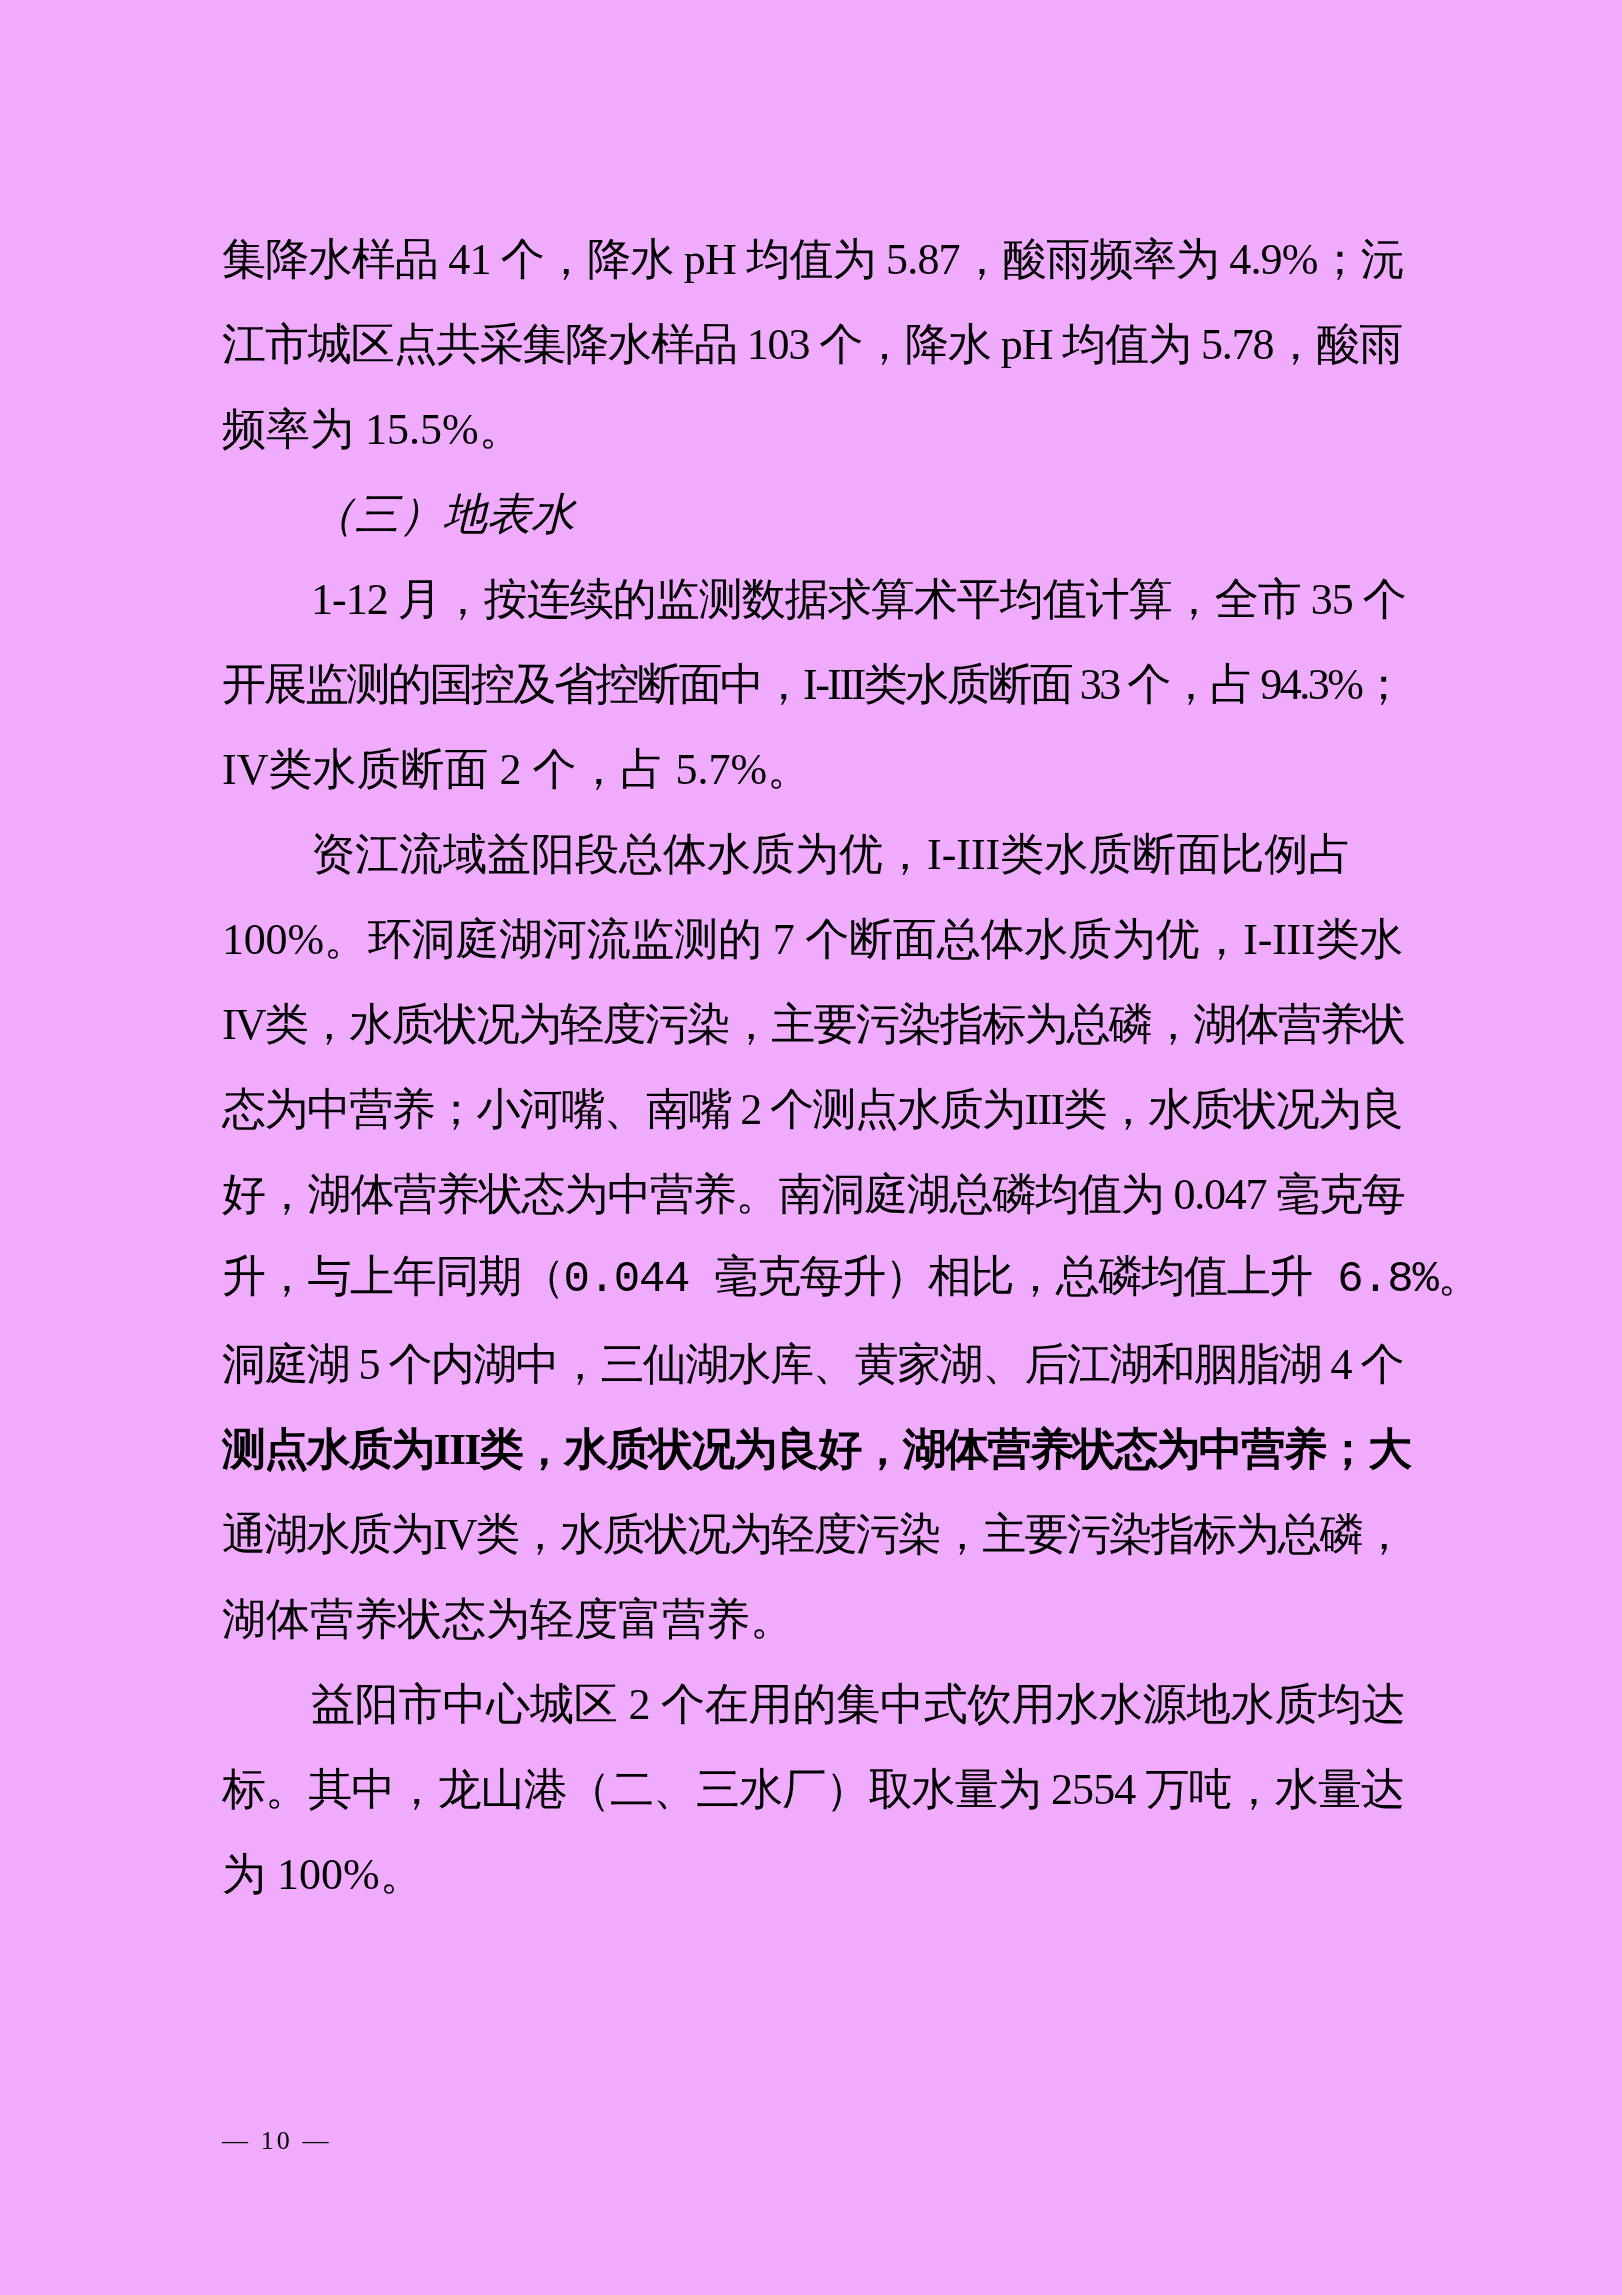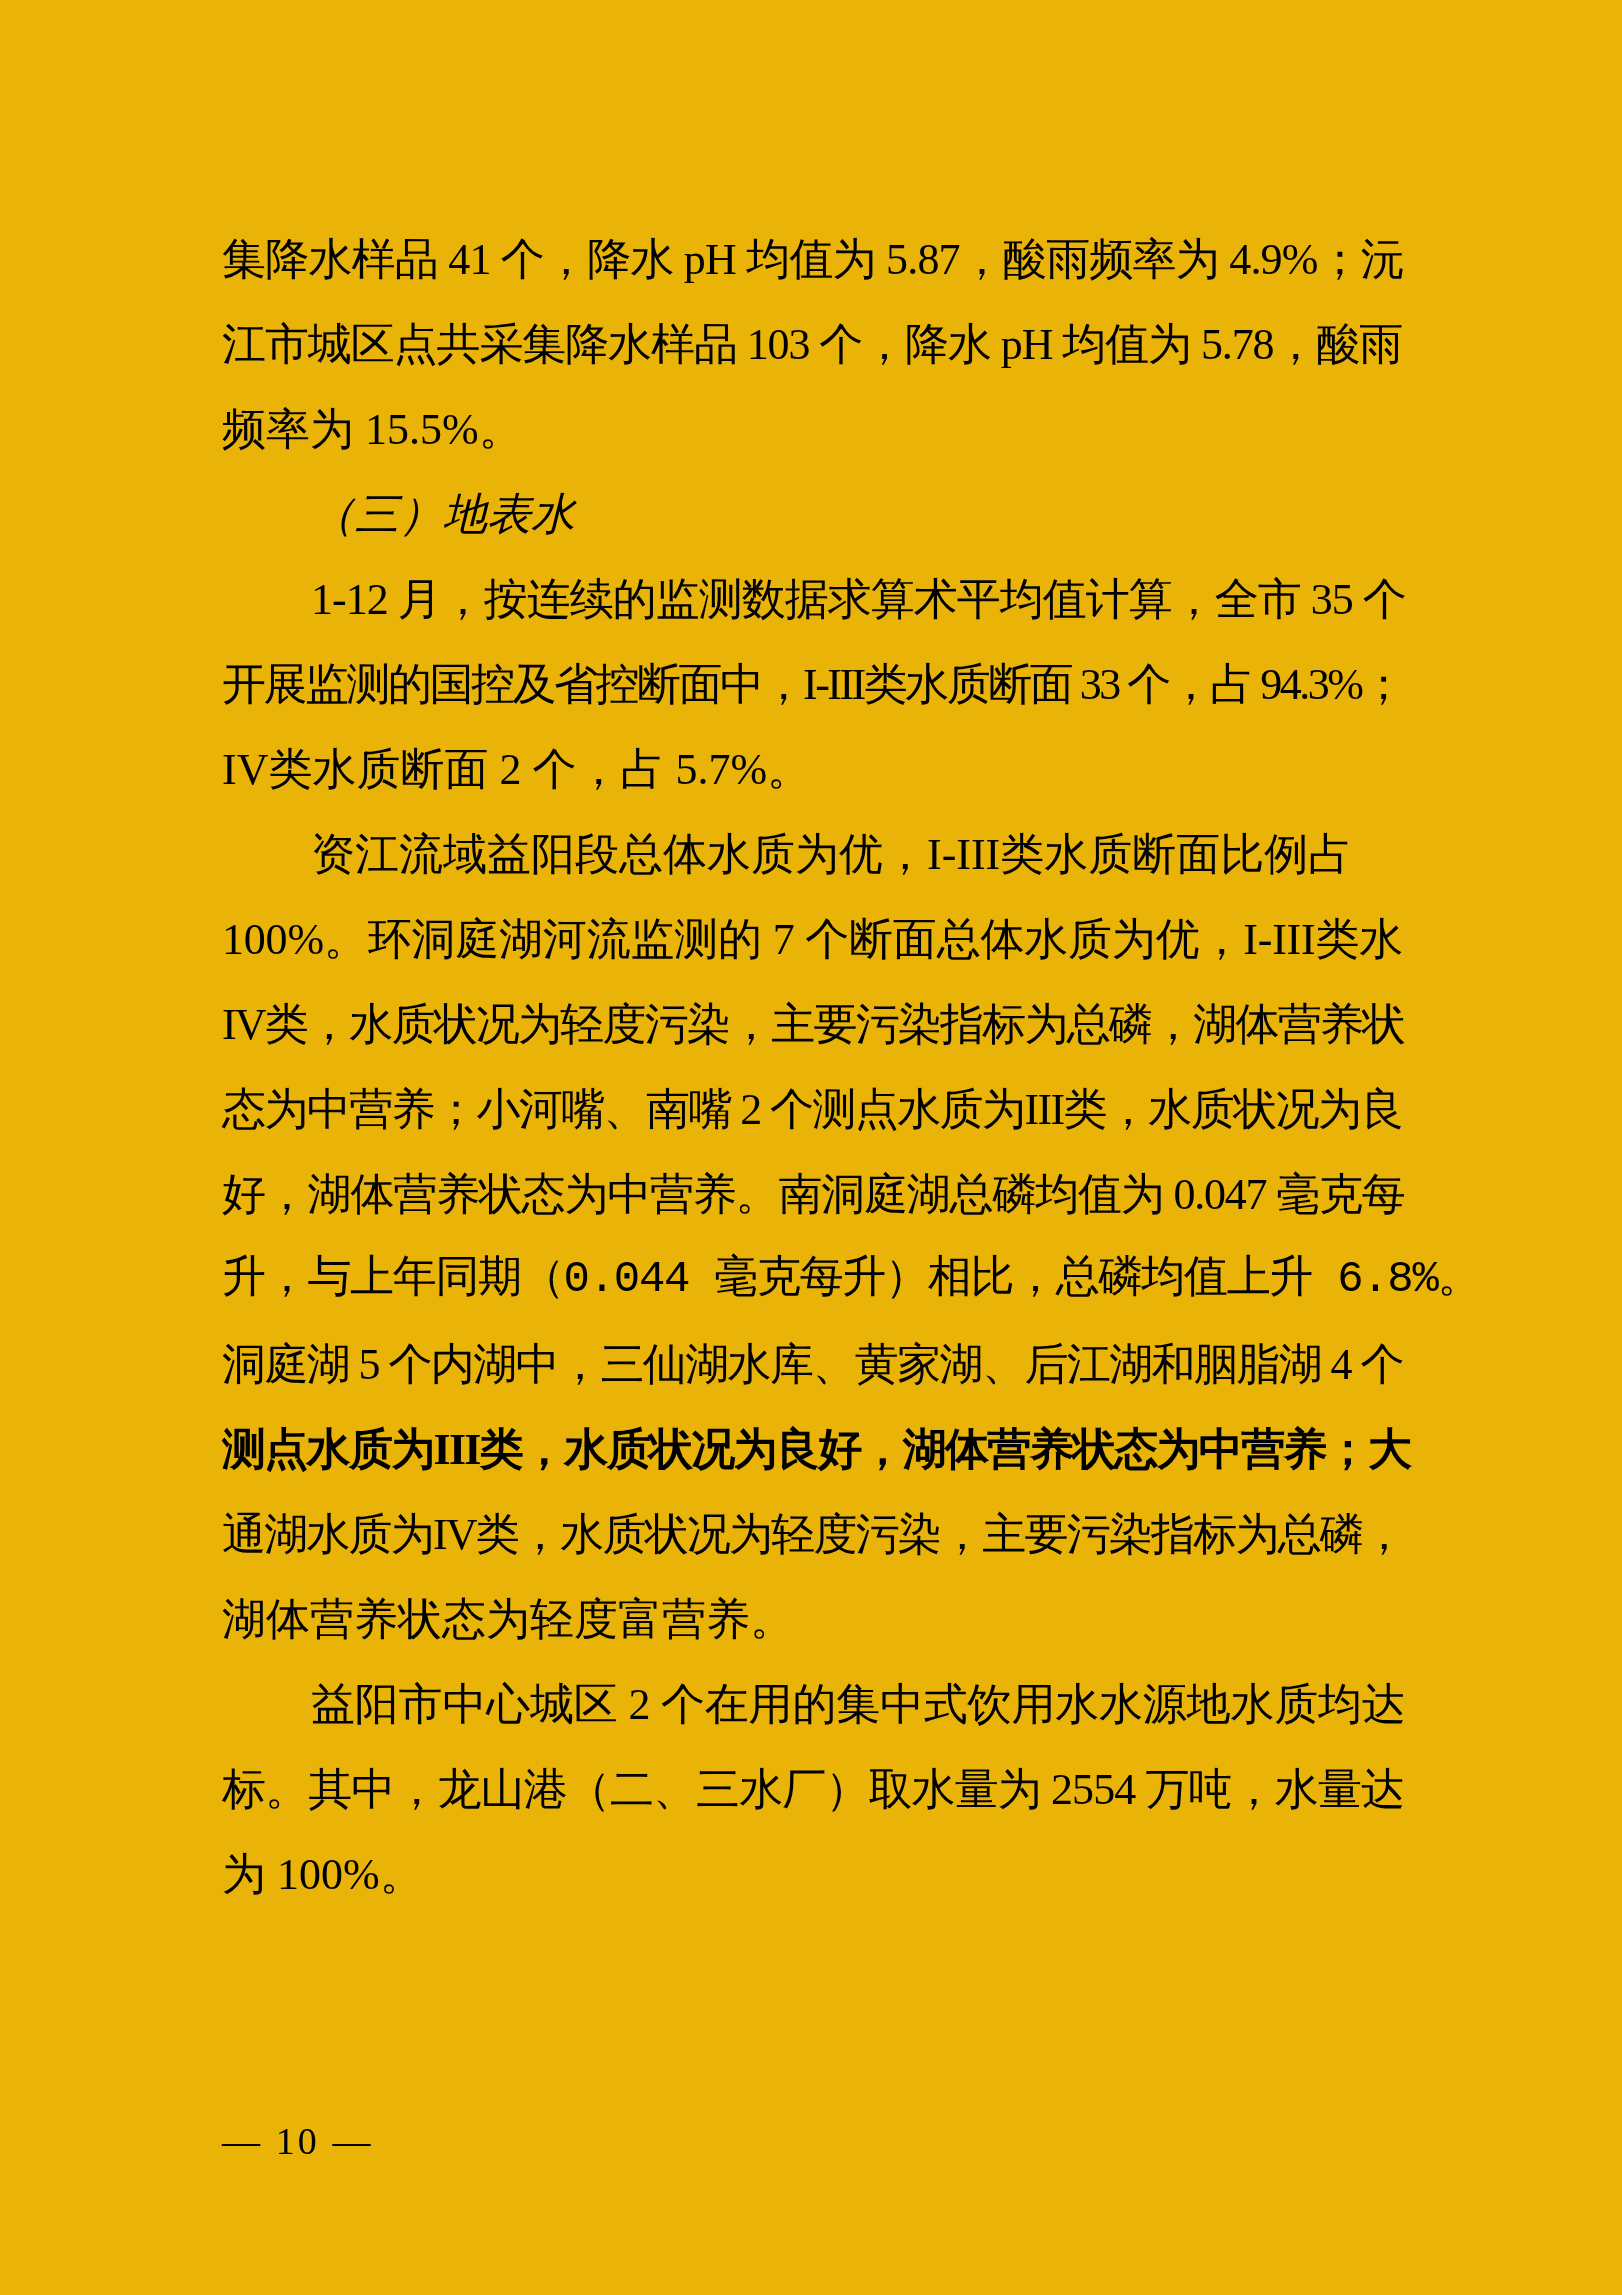--- a/index.html
+++ b/index.html
@@ -33,30 +33,30 @@
   .line.indent {
     text-indent: 89px;    
   }
   .line.heading {
     font-style: italic;    
   }
   .page-number {
     position: absolute;
     left: 222px;
     top: 2122px;
-    font-size: 38px;
+    font-size: 26px;
     line-height: 38px;
     letter-spacing: 3.1px;
     font-family: Liberation Serif, serif;
   }
 </style>
 </head>
 <body>
 
-<div class="page" style="background: #eab308; color: rgb(0, 0, 0);">
+<div class="page" style="background: #f0abfc; color: rgb(0, 0, 0);">
   <div class="text-block">
       <div class="line" style="letter-spacing: -0.8px;">集降水样品 41 个，降水 pH 均值为 5.87，酸雨频率为 4.9%；沅</div>
       <div class="line" style="letter-spacing: -1.1px;">江市城区点共采集降水样品 103 个，降水 pH 均值为 5.78，酸雨</div>
       <div class="line last" style="letter-spacing: 0px;">频率为 15.5%。</div>
       <div class="line indent heading last" style="letter-spacing: 0px;">（三）地表水</div>
       <div class="line indent" style="letter-spacing: -1px;">1-12 月，按连续的监测数据求算术平均值计算，全市 35 个</div>
       <div class="line" style="letter-spacing: -2.5px;">开展监测的国控及省控断面中，I-III类水质断面 33 个，占 94.3%；</div>
       <div class="line last" style="letter-spacing: 0px;">IV类水质断面 2 个，占 5.7%。</div>
       <div class="line indent" style="letter-spacing: 0px;">资江流域益阳段总体水质为优，I-III类水质断面比例占</div>
       <div class="line" style="letter-spacing: -0.2px;">100%。环洞庭湖河流监测的 7 个断面总体水质为优，I-III类水</div>

